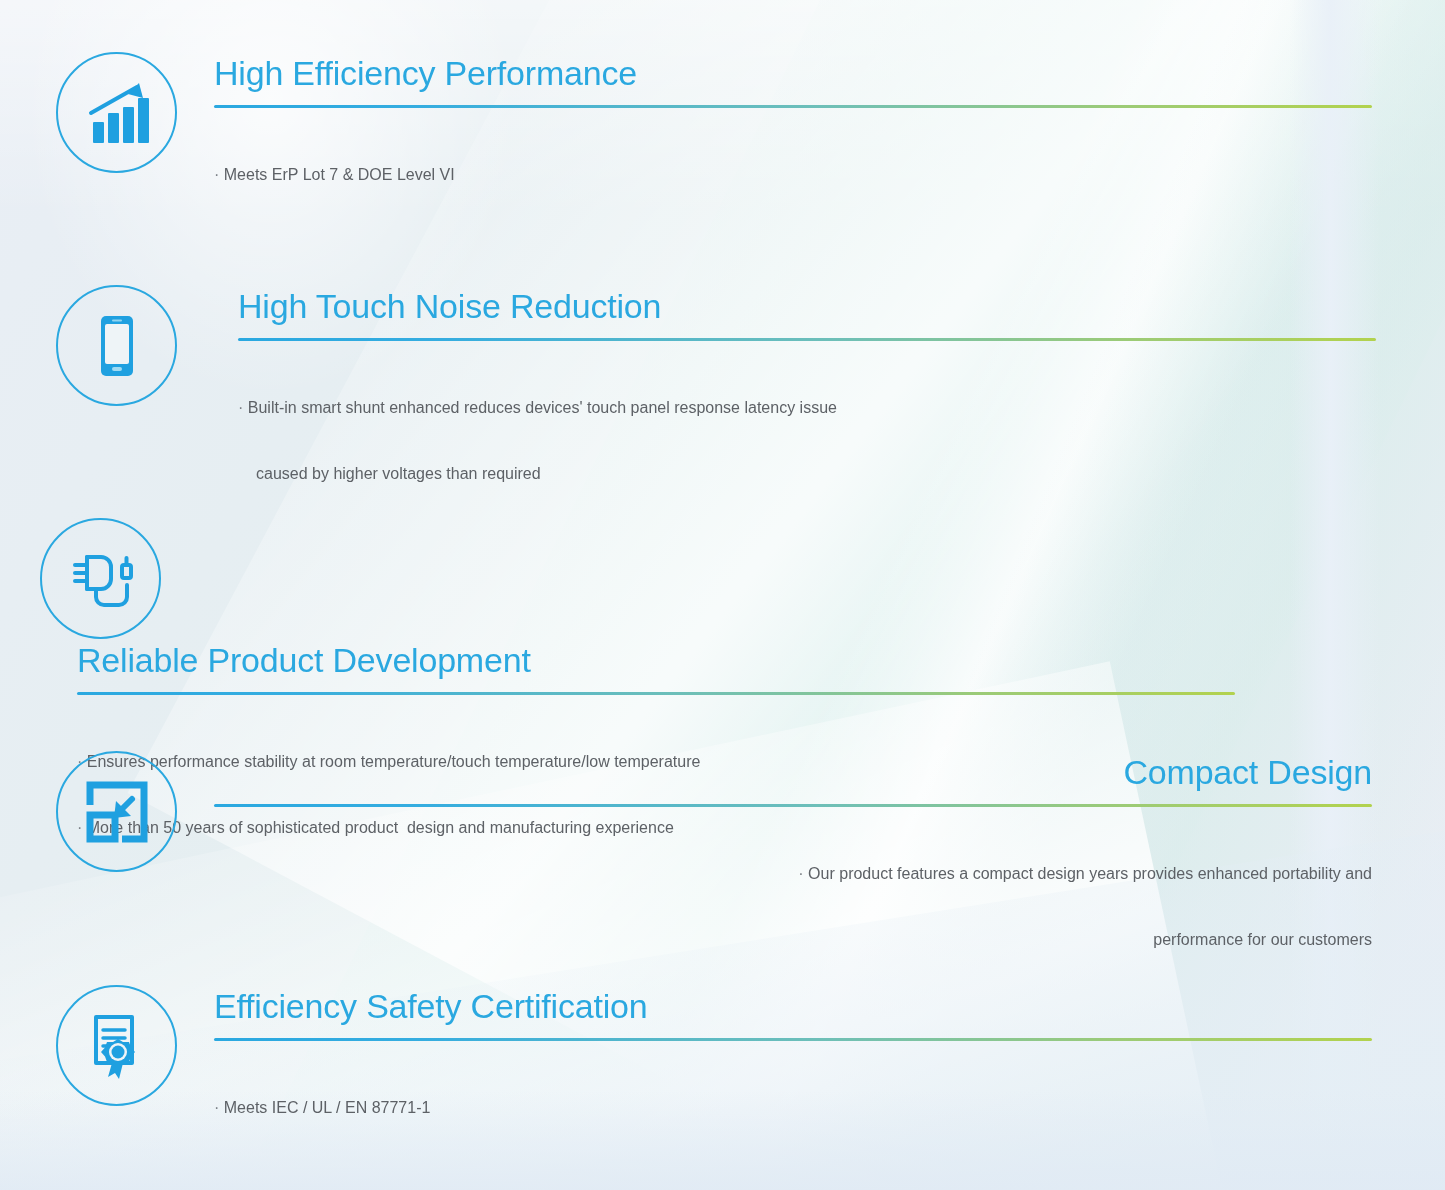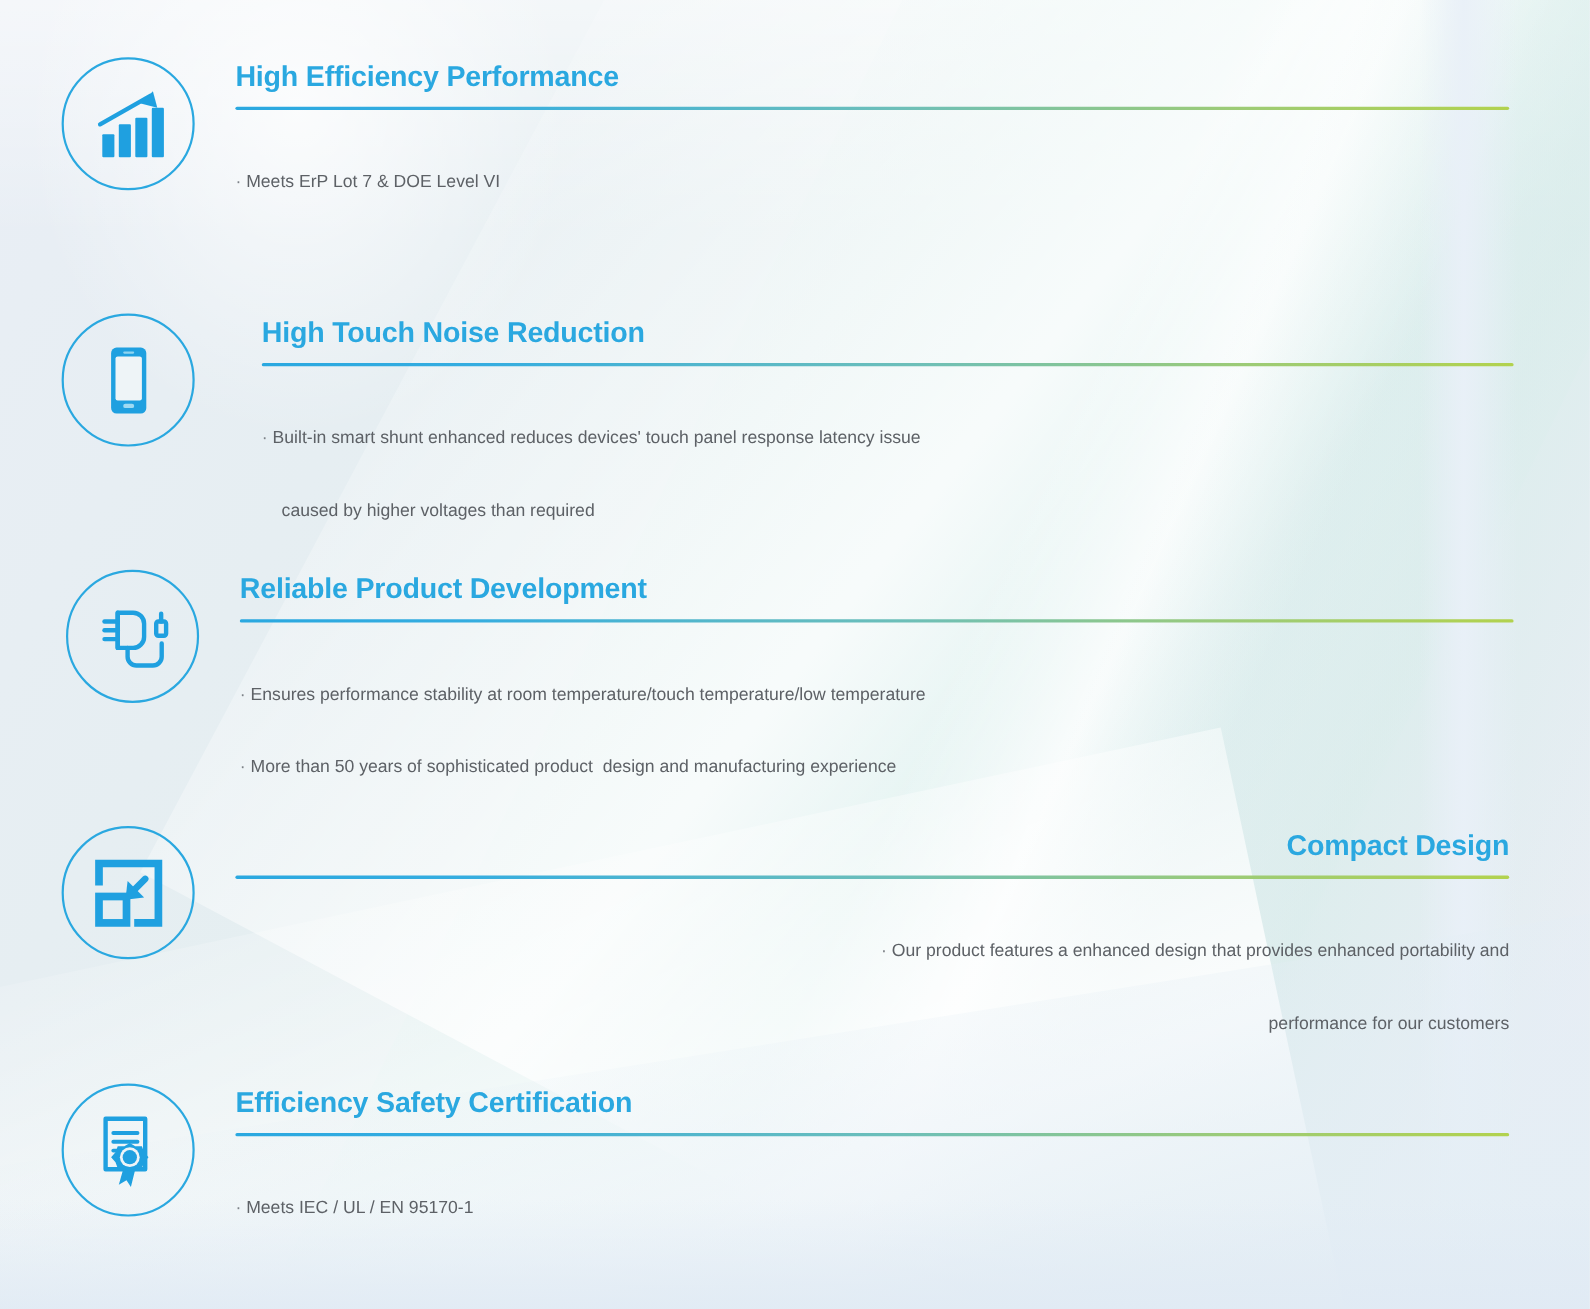--- a/index.html
+++ b/index.html
@@ -58,22 +58,22 @@
     border-radius:50%;
     display:flex;align-items:center;justify-content:center;
     box-sizing:border-box;
   }
   .icon-wrap svg{display:block;}
   .body{
     margin-left:37px;
     padding-top:3px;
   }
   .ftitle{
-    font-size:26px;
-    font-weight:bold;
+    font-size:34px;
+    font-weight:normal;
     color:#2aa8e0;
     letter-spacing:-0.2px;
     line-height:1.1;
     white-space:nowrap;
   }
   .rule{
     height:3px;
     margin-top:13px;
     background:linear-gradient(90deg,#2aa8e0 0%, #35ade0 18%, #6dbfb9 52%, #9ccb77 78%, #b2d24e 100%);
     border-radius:2px;
@@ -143,21 +143,21 @@
       <div class="body" style="width:1158px;">
         <div class="ftitle">High Touch Noise Reduction</div>
         <div class="rule"></div>
         <div class="lines">
           <span class="ln"><span class="dot">·</span> <span class="txt">Built-in smart shunt enhanced reduces devices' touch panel response latency issue</span></span>
           <span class="ln cont">caused by higher voltages than required</span>
         </div>
       </div>
     </div>
 
-    <div class="feature" style="left:60px; top:518px; width:1320px;">
+    <div class="feature" style="left:40px; top:518px; width:1320px;flex-direction:column;">
       <div class="icon-wrap">
         <svg width="76" height="72" viewBox="0 0 76 72" aria-hidden="true">
           <g fill="none" stroke="#1fa0e0" stroke-width="4" stroke-linecap="round" stroke-linejoin="round">
             <path d="M24 14 h14 a10 10 0 0 1 10 10 v12 a10 10 0 0 1 -10 10 h-14 z"></path>
             <path d="M24 14 v32"></path>
             <path d="M12 22 h12"></path>
             <path d="M12 30 h12"></path>
             <path d="M12 38 h12"></path>
             <path d="M33 46 v8 a8 8 0 0 0 8 8 h15 a8 8 0 0 0 8 -8 v-12"></path>
             <rect x="59" y="22" width="9" height="13" rx="2"></rect>
@@ -185,21 +185,21 @@
           <g stroke="#1fa0e0" stroke-width="6" stroke-linecap="round" fill="none">
             <path d="M50 22 L36 36"></path>
           </g>
           <path d="M32 41 L34 24 L49 39 Z" fill="#1fa0e0"></path>
         </svg>
       </div>
       <div class="body" style="width:1158px;">
         <div class="ftitle">Compact Design</div>
         <div class="rule"></div>
         <div class="lines">
-          <span class="ln"><span class="dot">·</span> <span class="txt">Our product features a enhanced design that provides enhanced portability and</span></span>
+          <span class="ln"><span class="dot">·</span> <span class="txt">Our product features a compact design years provides enhanced portability and</span></span>
           <span class="ln cont">performance for our customers</span>
         </div>
       </div>
     </div>
 
     <div class="feature" style="left:56px; top:985px; width:1320px;">
       <div class="icon-wrap">
         <svg width="70" height="70" viewBox="0 0 70 70" aria-hidden="true">
           <g fill="none" stroke="#1fa0e0" stroke-width="4" stroke-linejoin="round">
             <path d="M14 6 H50 V52 H14 Z"></path>
@@ -216,19 +216,19 @@
             <path d="M36 28 L41 31 L47 31 L49 36.5 L53 41 L49 45.5 L47 51 L41 51 L36 54 L31 51 L25 51 L23 45.5 L19 41 L23 36.5 L25 31 L31 31 Z" fill="#1fa0e0"></path>
             <circle cx="36" cy="41" r="9" fill="#eef4f7"></circle>
             <circle cx="36" cy="41" r="6.5" fill="#1fa0e0"></circle>
           </g>
         </svg>
       </div>
       <div class="body" style="width:1158px;">
         <div class="ftitle">Efficiency Safety Certification</div>
         <div class="rule"></div>
         <div class="lines">
-          <span class="ln"><span class="dot">·</span> <span class="txt">Meets IEC / UL / EN 95170-1</span></span>
+          <span class="ln"><span class="dot">·</span> <span class="txt">Meets IEC / UL / EN 87771-1</span></span>
         </div>
       </div>
     </div>
 
   </div>
 </div>
 
 </body></html>

